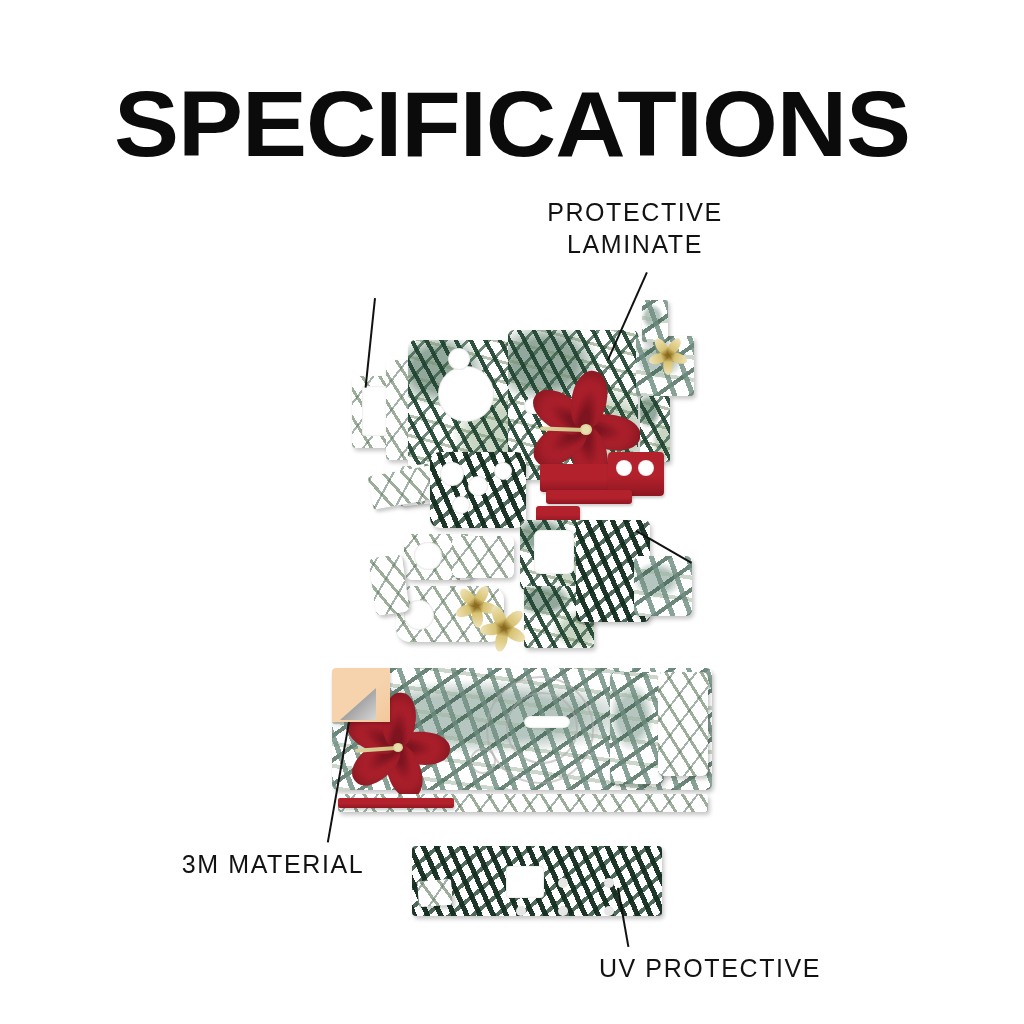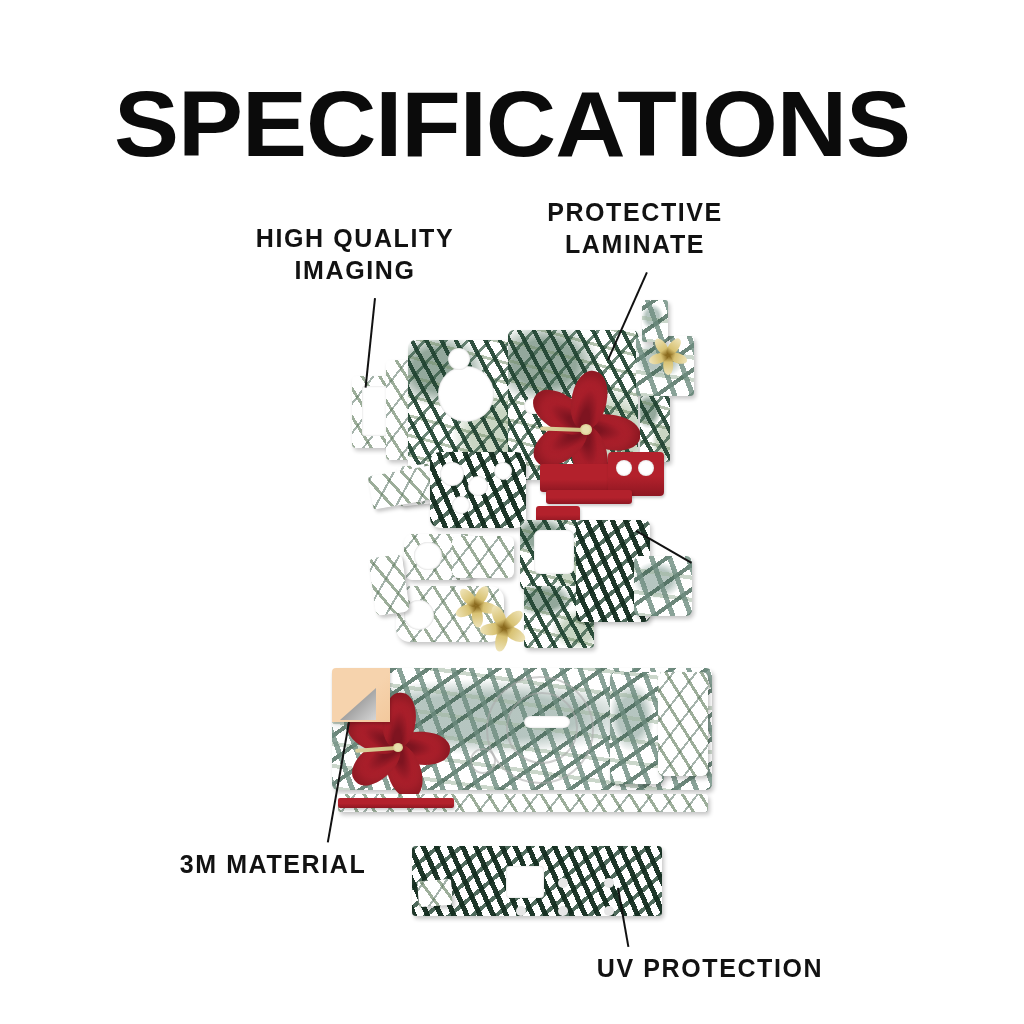--- a/index.html
+++ b/index.html
@@ -27,21 +27,21 @@
     transform:scaleX(1.06);
     transform-origin:center top;
     white-space:nowrap;
   }
 
   
   .callout{
     position:absolute;
     color:#121212;
     font-family:"Liberation Sans", sans-serif;
-    font-weight:700;
+    font-weight:400;
     font-size:25px;
     line-height:32px;
     letter-spacing:1.6px;
     text-align:center;
     white-space:pre-line;
   }
   #cal-hqi{left:190px; top:222px; width:330px;}
   #cal-lam{left:490px; top:196px; width:290px;}
   #cal-dev{left:672px; top:512px; width:290px;}
   #cal-3m {left:139px; top:848px; width:268px;}
@@ -276,24 +276,22 @@
   <div class="leader" style="left:374px;top:298px;width:2px;height:90px;transform:rotate(6deg);"></div>
 
   <div class="leader" style="left:646px;top:272px;width:2px;height:96px;transform:rotate(24deg);"></div>
 
   <div class="leader" style="left:692px;top:562px;width:2px;height:64px;transform:rotate(120deg);"></div>
 
   <div class="leader" style="left:348px;top:722px;width:2px;height:122px;transform:rotate(10deg);"></div>
 
   <div class="leader" style="left:617px;top:888px;width:2px;height:60px;transform:rotate(-10deg);"></div>
 
-  <div class="callout" id="cal-hqi">HIGH QUALITY
-IMAGING</div>
 
   <div class="callout" id="cal-lam">PROTECTIVE
 LAMINATE</div>
 
 
   <div class="callout" id="cal-3m">3M MATERIAL</div>
 
-  <div class="callout" id="cal-uv">UV PROTECTION</div>
+  <div class="callout" id="cal-uv">UV PROTECTIVE</div>
 
 </div>
 
 </body></html>

